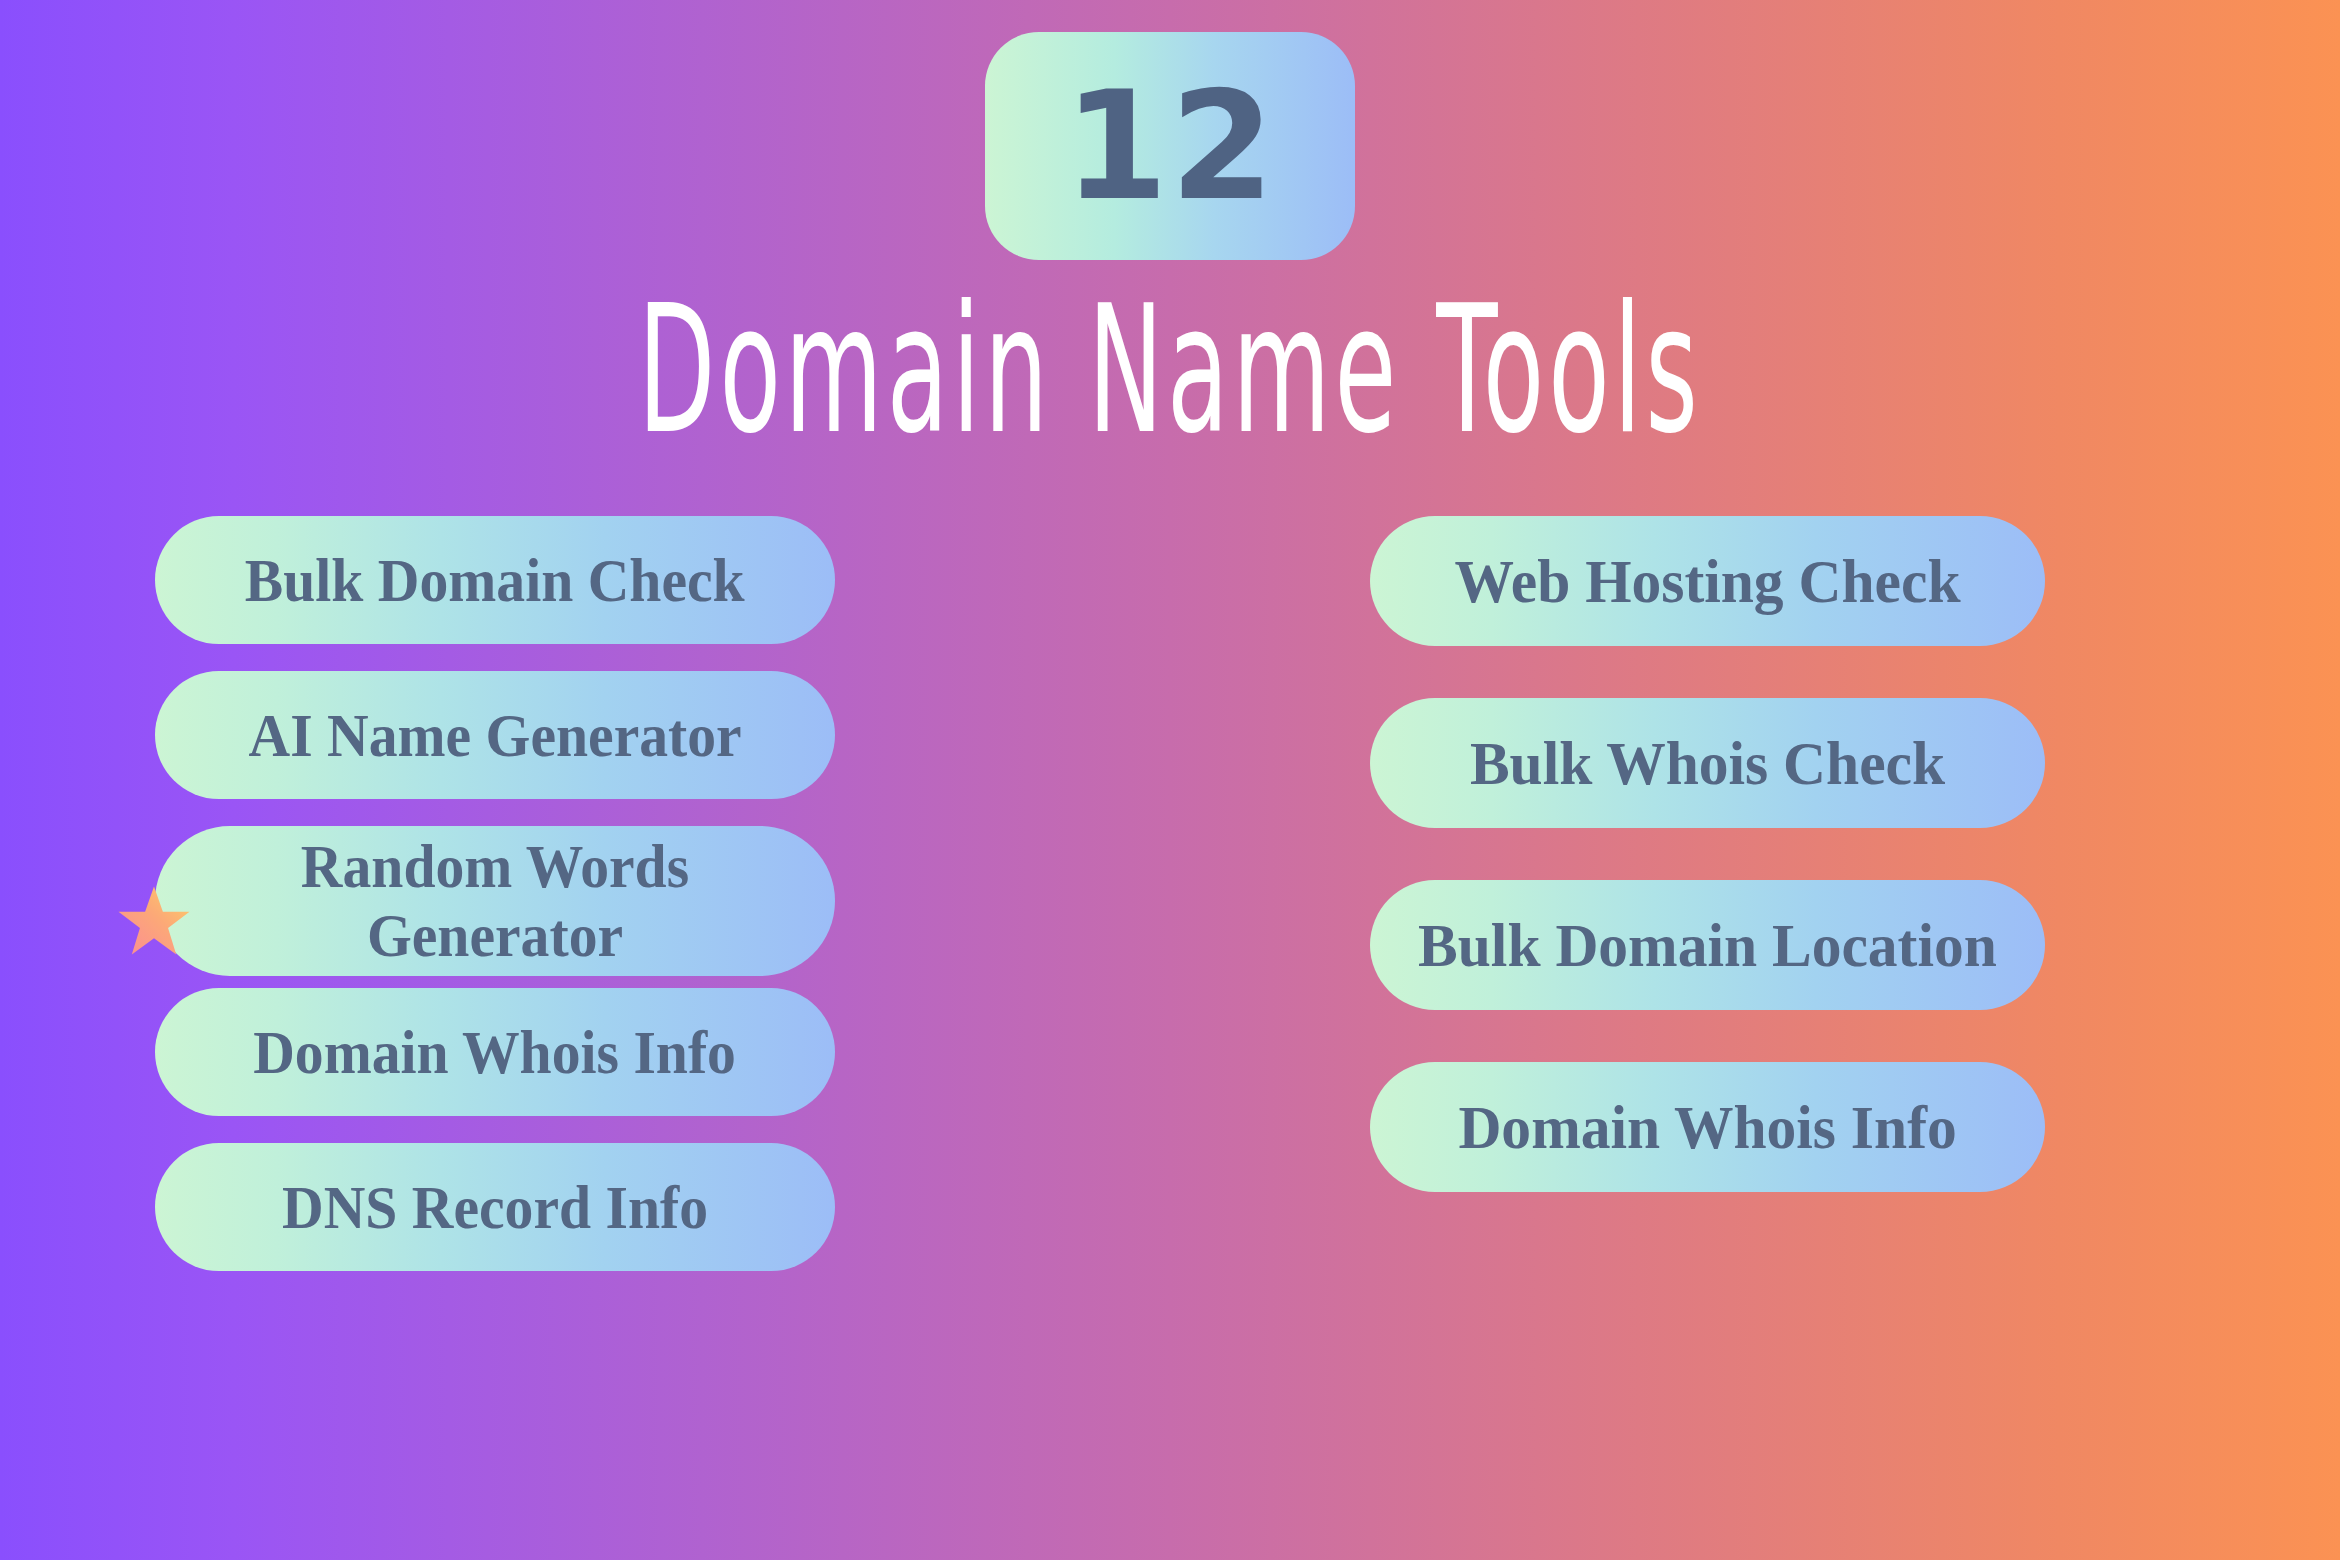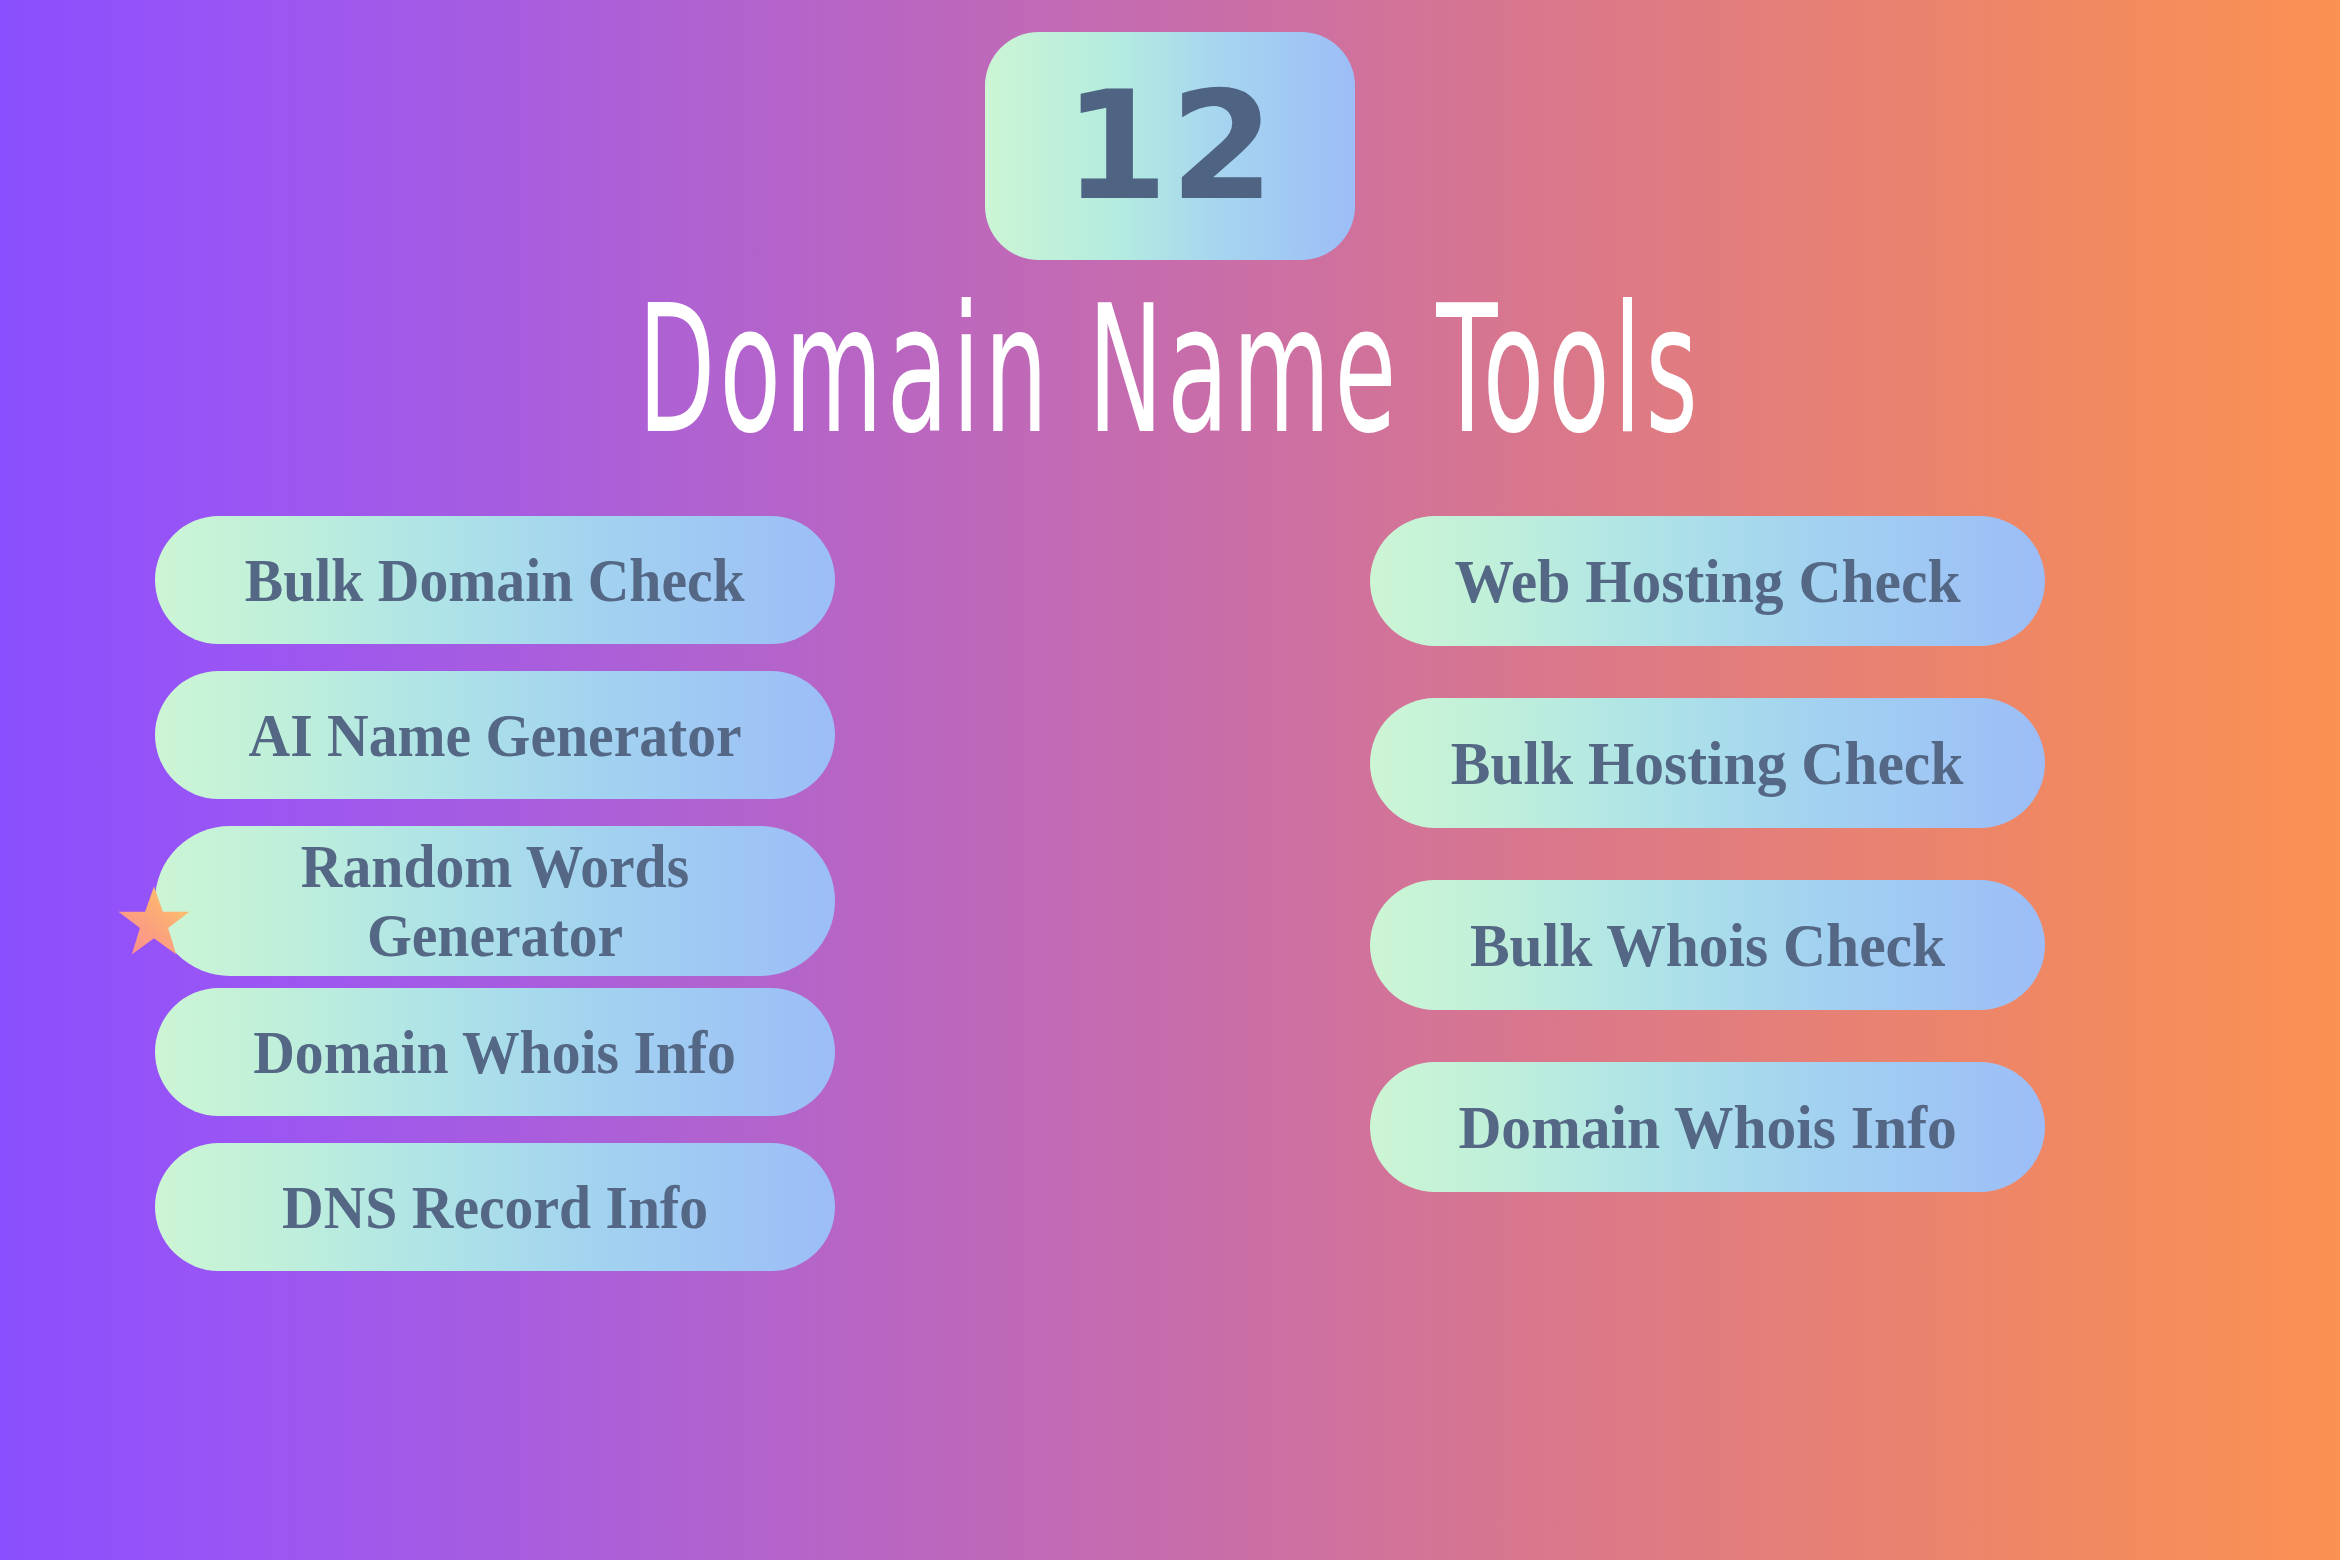--- a/index.html
+++ b/index.html
@@ -157,24 +157,24 @@
       </div>
       <div class="pill">
         <span class="pill-label">DNS Record Info</span>
       </div>
     </div>
   <div class="column column-right">
       <div class="pill right-pill">
         <span class="pill-label">Web Hosting Check</span>
       </div>
       <div class="pill right-pill">
-        <span class="pill-label">Bulk Hosting Check</span>
+        <span class="pill-label">Bulk Whois Check</span>
       </div>
       <div class="pill right-pill">
-        <span class="pill-label">Bulk Whois Check</span>
+        <span class="pill-label">Bulk Domain Location</span>
       </div>
       <div class="pill right-pill">
         <span class="pill-label">Domain Whois Info</span>
       </div>
     </div>
 </div>
 
 <svg width="0" height="0" style="position:absolute" aria-hidden="true">
   <defs>
     <linearGradient id="starGrad" x1="0" y1="1" x2="1" y2="0">

